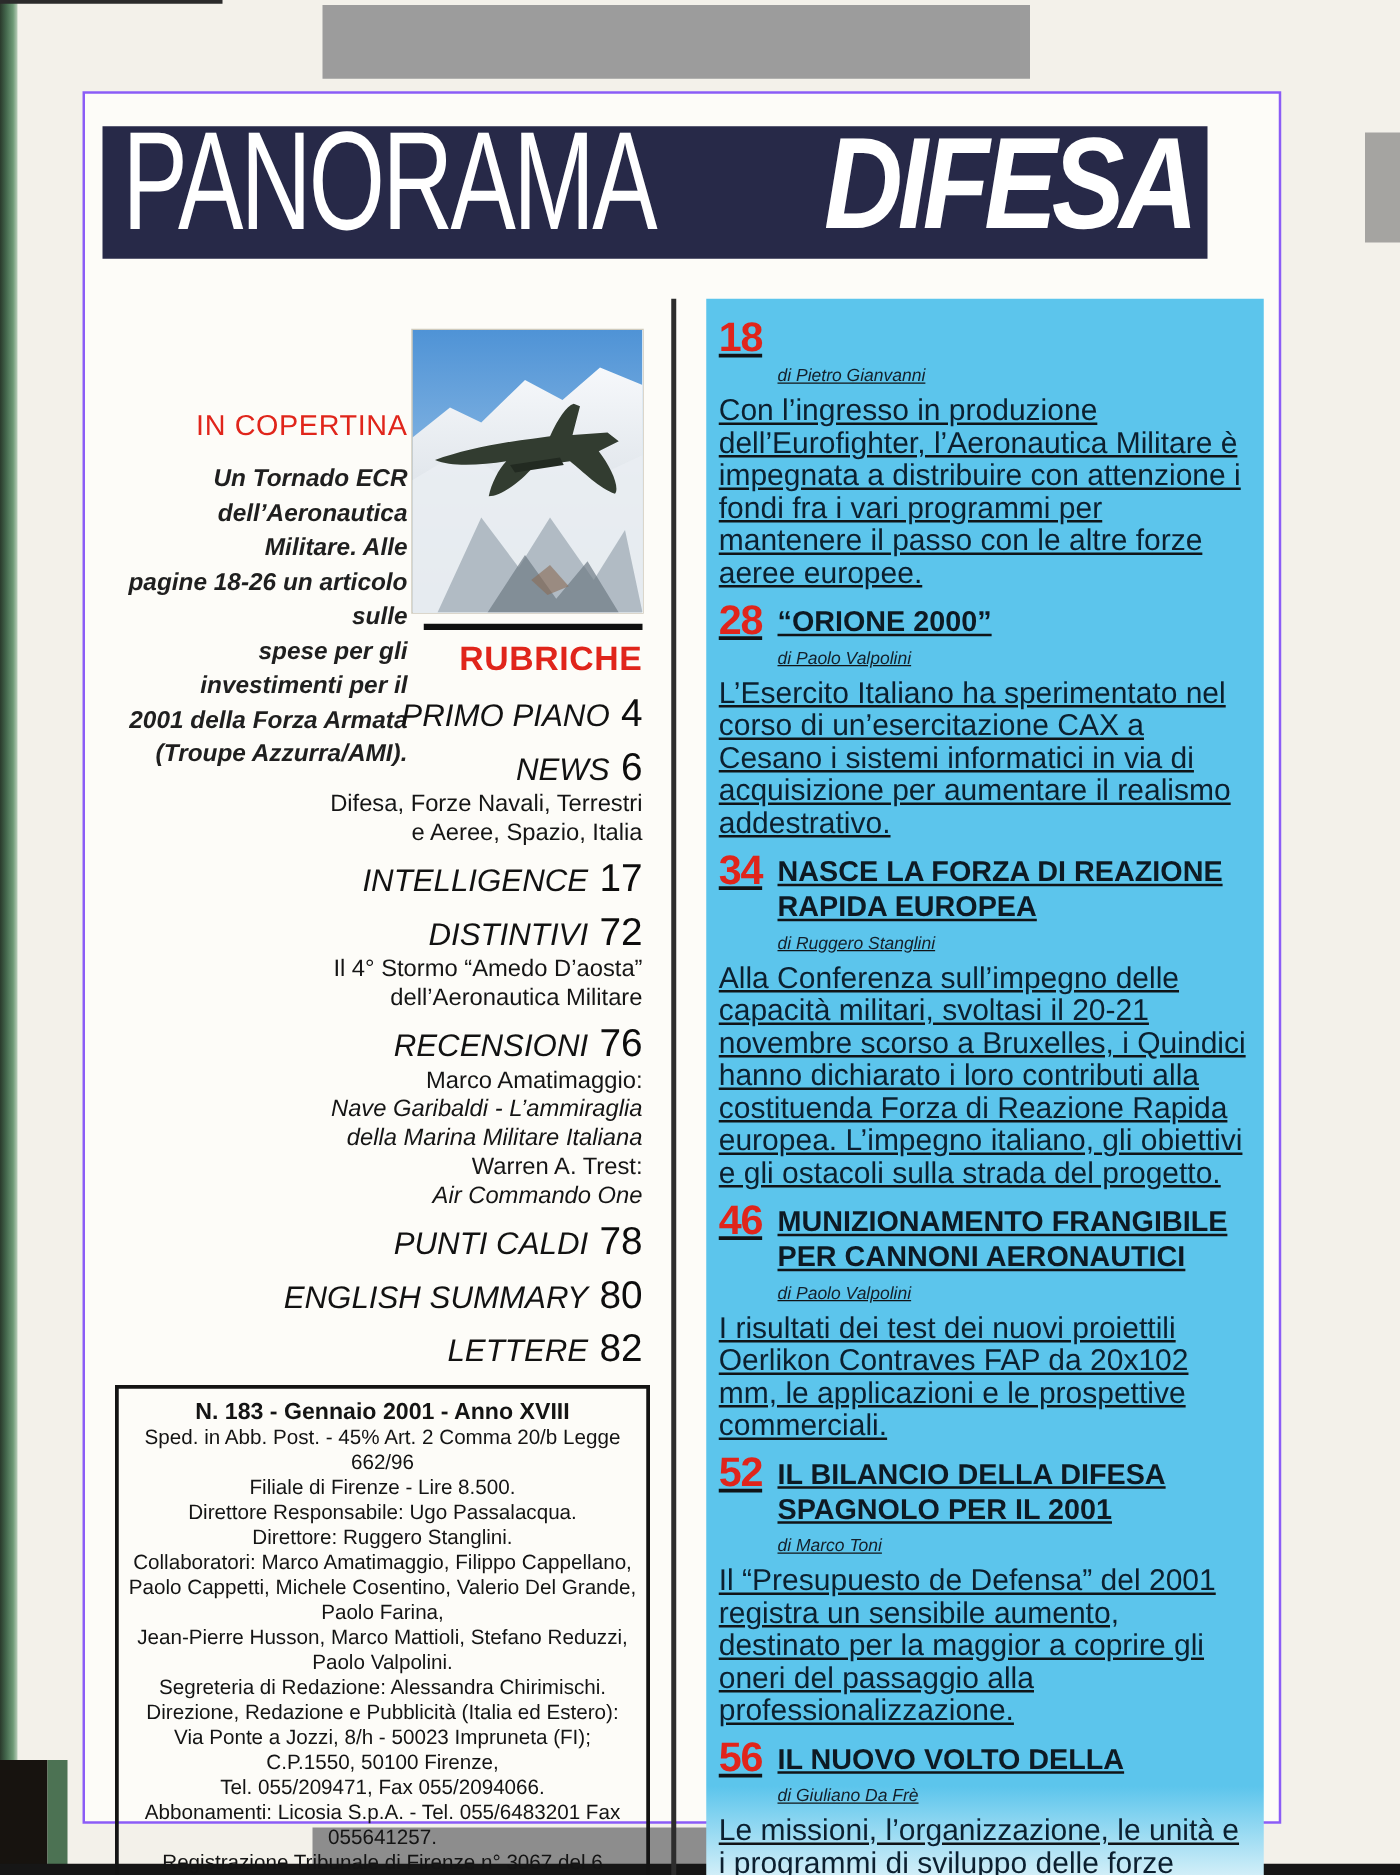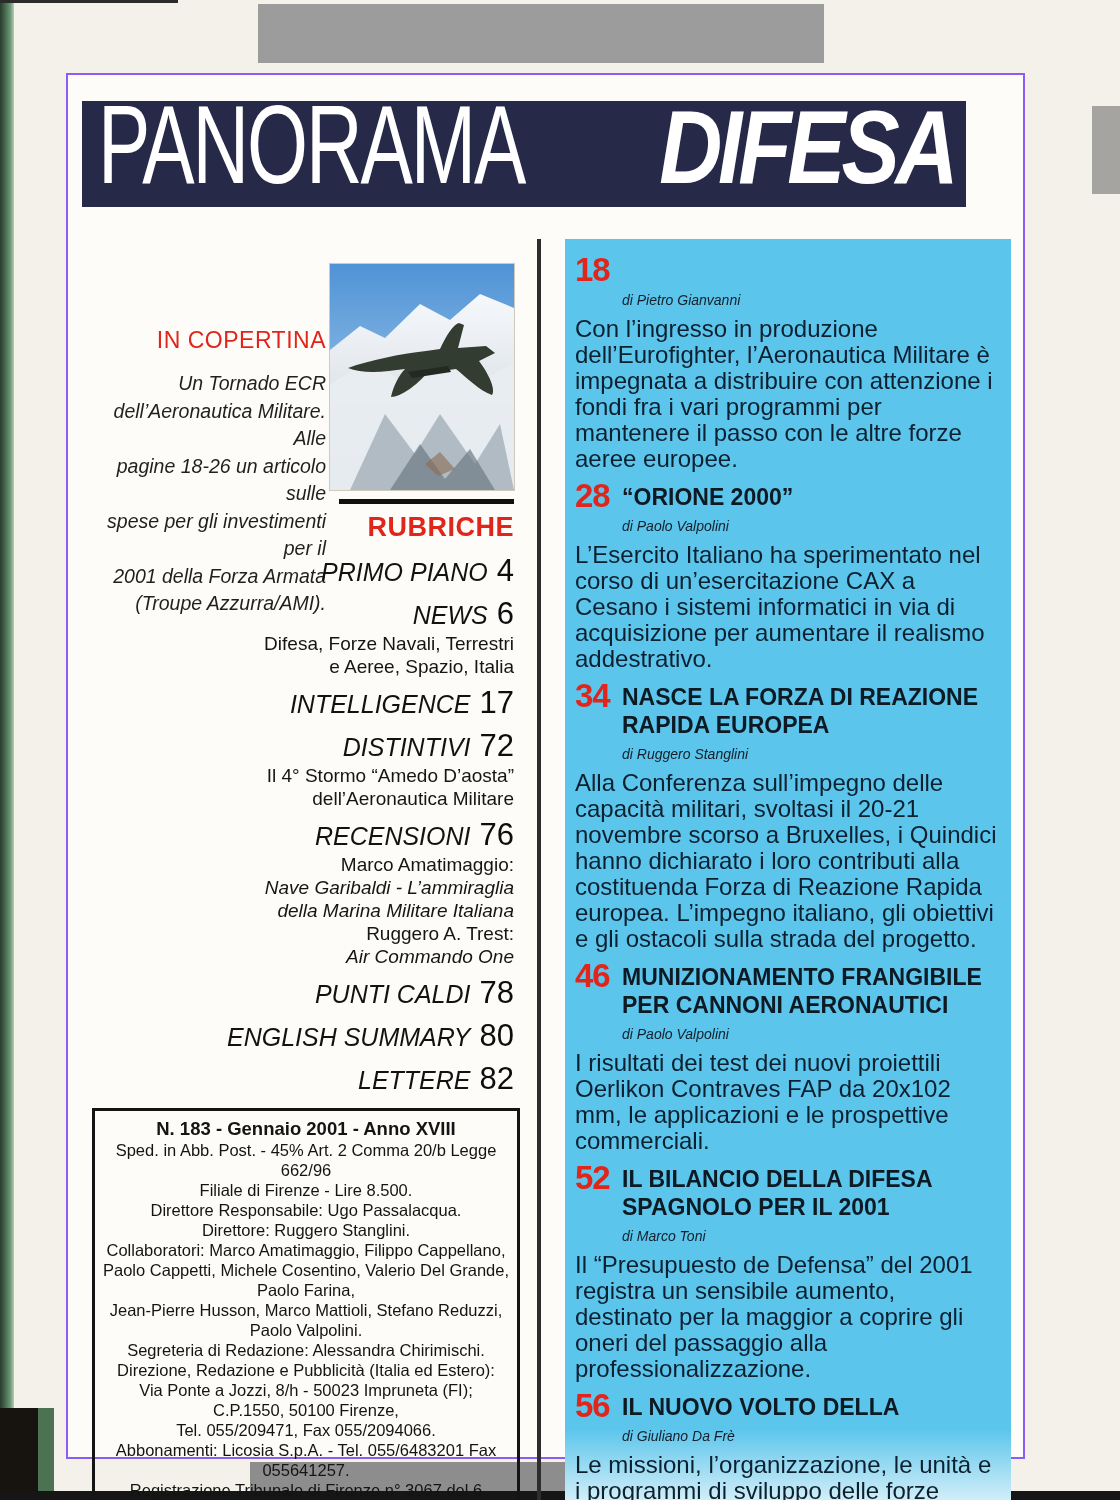--- a/index.html
+++ b/index.html
@@ -31,21 +31,21 @@
     font-size:112px;font-weight:400;color:#fff;letter-spacing:-3px;line-height:1;
     transform:scaleX(0.70);transform-origin:left bottom;white-space:nowrap;
     font-family:"Liberation Sans", sans-serif;}
   .mast-difesa{position:absolute;right:12px;bottom:8px;
     font-size:104px;font-weight:800;font-style:italic;color:#fff;letter-spacing:-5px;line-height:1;
     transform:scaleX(0.84);transform-origin:right bottom;white-space:nowrap;}
 
   
   .cover-block{position:absolute;left:28px;top:252px;width:230px;text-align:right;}
   .cover-heading{color:var(--red,#e0251b);font-weight:400;font-size:23px;letter-spacing:0.5px;margin-bottom:16px;}
-  .cover-caption{font-style:italic;font-size:19.5px;line-height:27.5px;color:#1f1f1f;font-weight:400;}
+  .cover-caption{font-style:italic;font-size:19.5px;line-height:27.5px;color:#1f1f1f;font-weight:700;}
 
   .cover-photo{position:absolute;left:262px;top:189px;width:184px;height:226px;
     box-shadow:0 0 0 1px #cfcabc;}
   .cover-photo svg{display:block;}
 
   .left-rule{position:absolute;left:271px;top:424px;width:175px;height:5px;background:#101010;}
 
   
   .rubriche{position:absolute;left:20px;top:437px;width:426px;text-align:right;}
   .rub-heading{color:var(--red,#e0251b);font-weight:800;font-size:27px;letter-spacing:0.5px;margin-bottom:10px;}
@@ -59,21 +59,21 @@
   .imprint{position:absolute;left:24px;top:1033px;width:428px;min-height:306px;
     border:3px solid #141414;box-sizing:border-box;padding:7px 8px 6px 8px;text-align:center;}
   .imp-line{font-size:16.5px;line-height:20px;color:#141414;}
   .imp-line.bold{font-weight:800;font-size:18.5px;line-height:22px;}
 
   
   .vrule{position:absolute;left:469px;top:164px;width:4px;height:1290px;background:#2d2d2d;}
   .features-panel{position:absolute;left:497px;top:164px;width:446px;height:1266px;
     box-sizing:border-box;padding:16px 14px 0 10px;
     background:linear-gradient(180deg,var(--panel,#5cc5ec) 0%,var(--panel,#5cc5ec) 94%,#d9f1f9 100%);}
-  .feature{margin-bottom:9px;}
+  .feature{margin-bottom:9px;text-decoration:underline;}
   .feat-head{display:flex;align-items:flex-start;}
   .feat-page{flex:0 0 36px;margin-right:11px;font-size:33px;font-weight:800;
     color:var(--red,#e0251b);line-height:30px;letter-spacing:-1px;}
   .feat-title{font-size:23px;font-weight:800;color:#0d1a24;line-height:28px;padding-top:2px;}
   .feat-author{margin:2px 0 0 47px;font-size:14px;font-style:italic;font-weight:500;color:#13202b;line-height:26px;}
   .feat-summary{margin-top:3px;font-size:24px;color:#0c2030;line-height:26px;font-weight:500;}
 </style>
 </head>
 <body style="--red: #e0251b; --navy: #272948; --panel: #5cc5ec; --ink: #101417;">
 
@@ -148,21 +148,21 @@
   <div class="rub-item">
     <span class="rub-name">INTELLIGENCE</span><span class="rub-page">17</span>
   </div>
 
   <div class="rub-item">
     <span class="rub-name">DISTINTIVI</span><span class="rub-page">72</span>
   <div class="rub-sub">Il 4° Stormo “Amedo D’aosta”</div><div class="rub-sub">dell’Aeronautica Militare</div></div>
 
   <div class="rub-item">
     <span class="rub-name">RECENSIONI</span><span class="rub-page">76</span>
-  <div class="rub-sub">Marco Amatimaggio:</div><div class="rub-sub italic">Nave Garibaldi - L’ammiraglia</div><div class="rub-sub italic">della Marina Militare Italiana</div><div class="rub-sub">Ruggero A. Trest:</div><div class="rub-sub italic">Air Commando One</div></div>
+  <div class="rub-sub">Marco Amatimaggio:</div><div class="rub-sub italic">Nave Garibaldi - L’ammiraglia</div><div class="rub-sub italic">della Marina Militare Italiana</div><div class="rub-sub">Warren A. Trest:</div><div class="rub-sub italic">Air Commando One</div></div>
 
   <div class="rub-item">
     <span class="rub-name">PUNTI CALDI</span><span class="rub-page">78</span>
   </div>
 
   <div class="rub-item">
     <span class="rub-name">ENGLISH SUMMARY</span><span class="rub-page">80</span>
   </div>
 
   <div class="rub-item">

